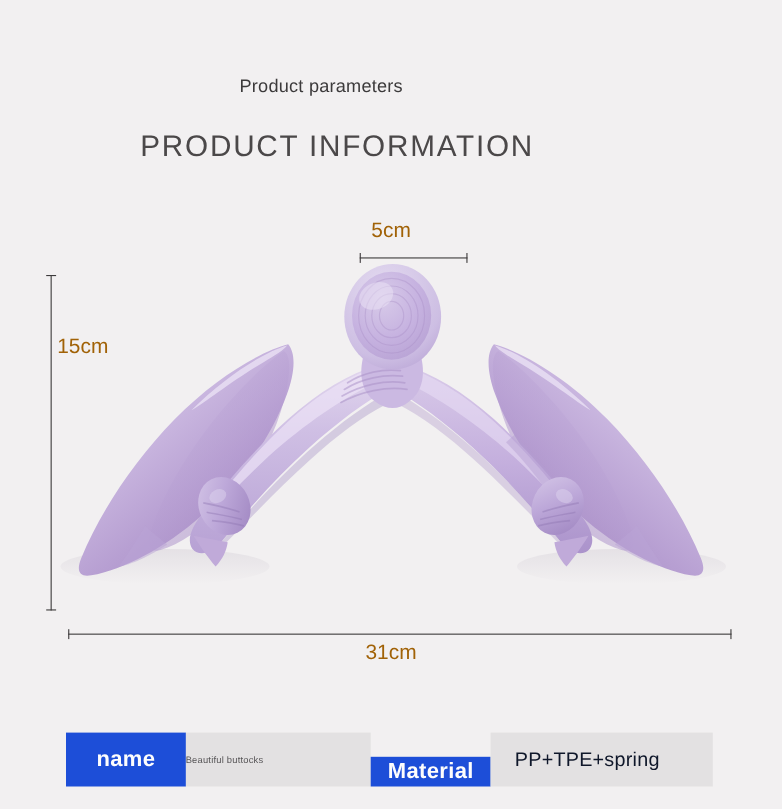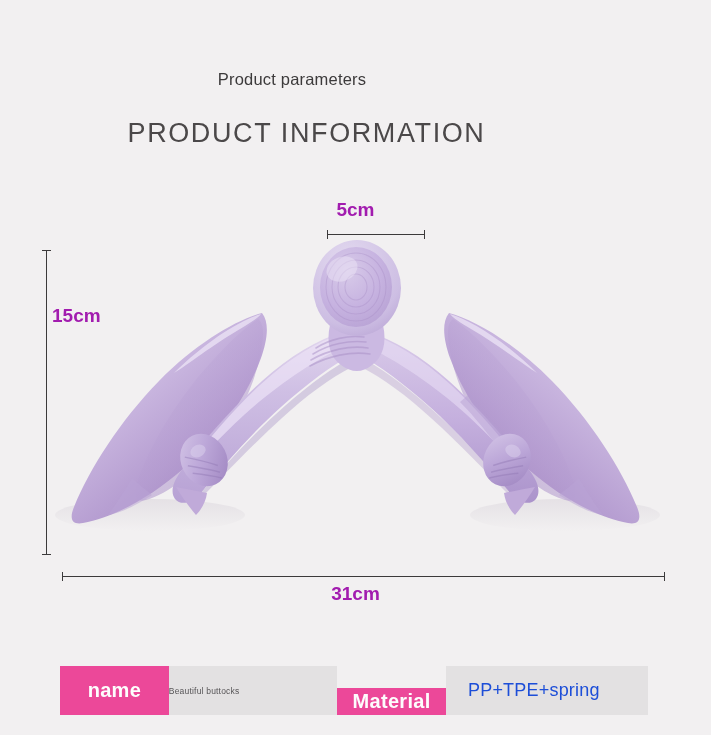--- a/index.html
+++ b/index.html
@@ -17,21 +17,21 @@
     text-align:center;font-size:16.5px;color:#3c3a3b;
     letter-spacing:.2px;font-weight:400;
   }
   .maintitle{
     position:absolute;top:118px;left:0;width:613px;
     text-align:center;font-size:27px;color:#4b4849;
     letter-spacing:1.6px;font-weight:300;
   }
 
   
-  .dim-label{position:absolute;color:#a21caf;font-weight:700;white-space:nowrap;}
+  .dim-label{position:absolute;color:#a16207;font-weight:400;white-space:nowrap;}
   .dim5-label{top:199px;left:0;width:711px;text-align:center;font-size:19px;}
   .dim31-label{top:583px;left:0;width:711px;text-align:center;font-size:19px;}
   .dim15-label{top:305px;left:52px;font-size:19px;}
 
   .hline{position:absolute;height:1px;background:#3c3a3b;}
   .hline::before,.hline::after{
     content:"";position:absolute;top:-4px;width:1px;height:9px;background:#3c3a3b;
   }
   .hline::before{left:0;}
   .hline::after{right:0;}
@@ -50,33 +50,33 @@
   
   .product{position:absolute;left:0;top:215px;width:711px;height:345px;}
   .product svg{display:block;}
 
   
   .spec-table{
     position:absolute;left:60px;top:666px;
     width:588px;height:49px;display:flex;align-items:stretch;
   }
   .cell-key{
-    background:#ec4899;color:#fdfdfd;
+    background:#1d4ed8;color:#fdfdfd;
     display:flex;align-items:center;justify-content:center;
     font-size:20px;font-weight:700;letter-spacing:.3px;
   }
   .cell-val{
     background:#e3e1e2;color:#464446;
     display:flex;align-items:center;
   }
   #cell-key-name{width:113px;}
   #cell-val-name{width:175px;font-size:8.5px;letter-spacing:.2px;color:#55five;}
   #cell-val-name{color:#575557;}
   #cell-key-material{width:113px;font-size:20px;margin-top:22px;}
-  #cell-val-material{width:187px;padding-left:22px;font-size:18px;color:#1d4ed8;letter-spacing:.2px;}
+  #cell-val-material{width:187px;padding-left:22px;font-size:18px;color:#0f172a;letter-spacing:.2px;}
 </style>
 </head>
 <body>
 
 <div class="page">
 
   <div class="subtitle">Product parameters</div>
   <div class="maintitle">PRODUCT INFORMATION</div>
 
   <div class="dim-label dim5-label">5cm</div>

